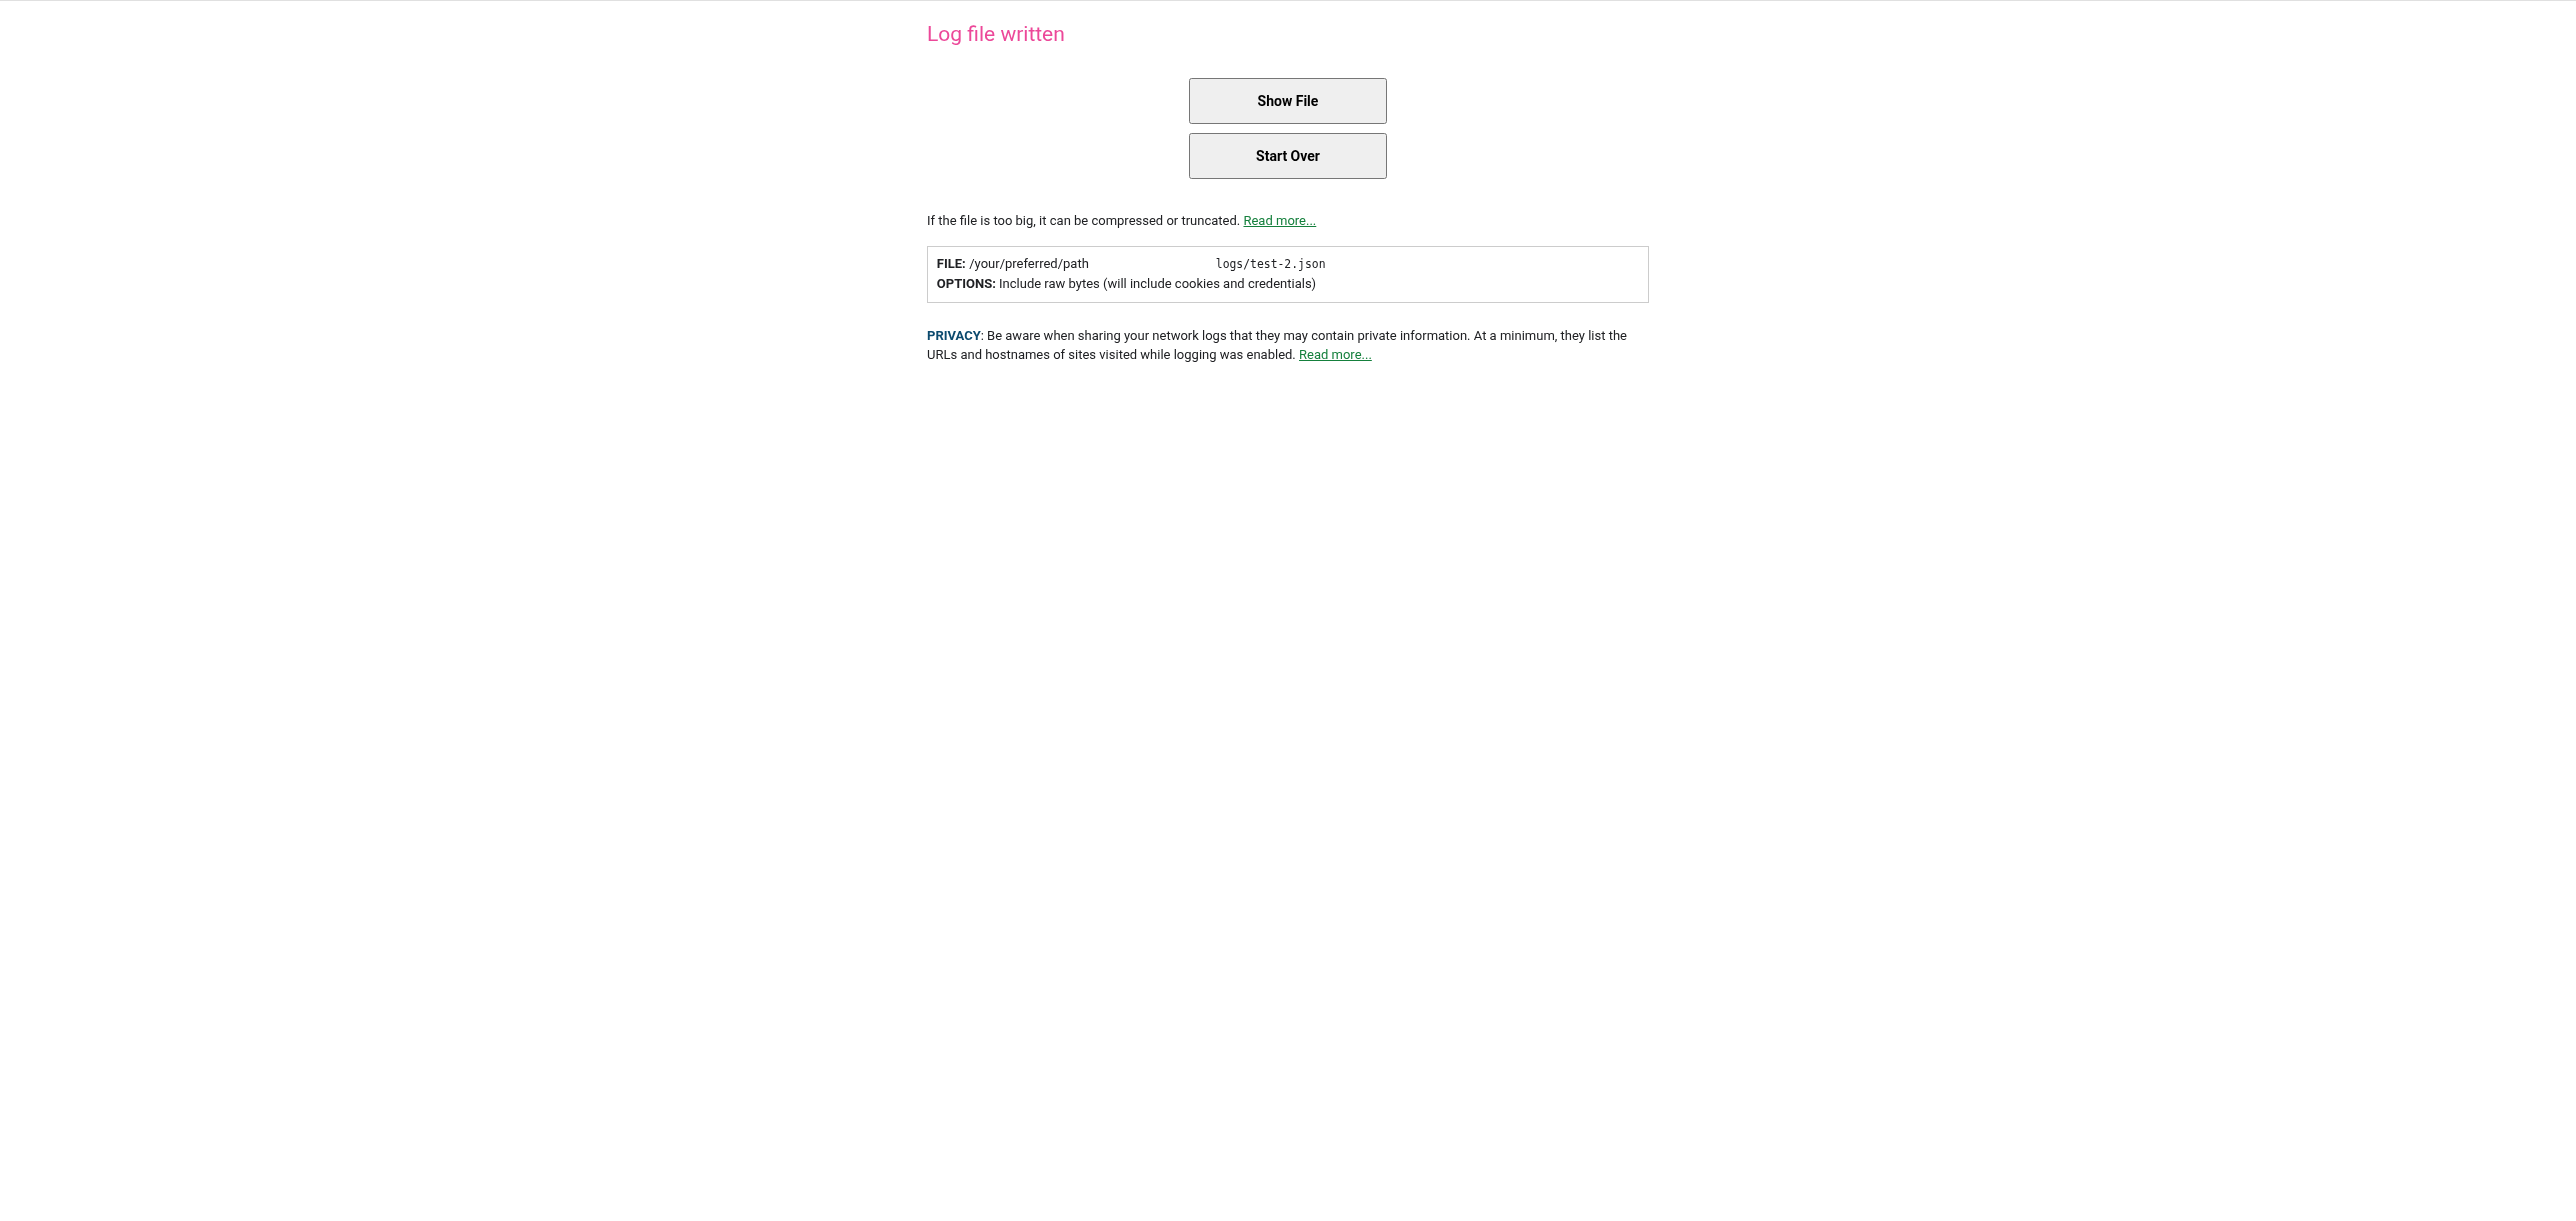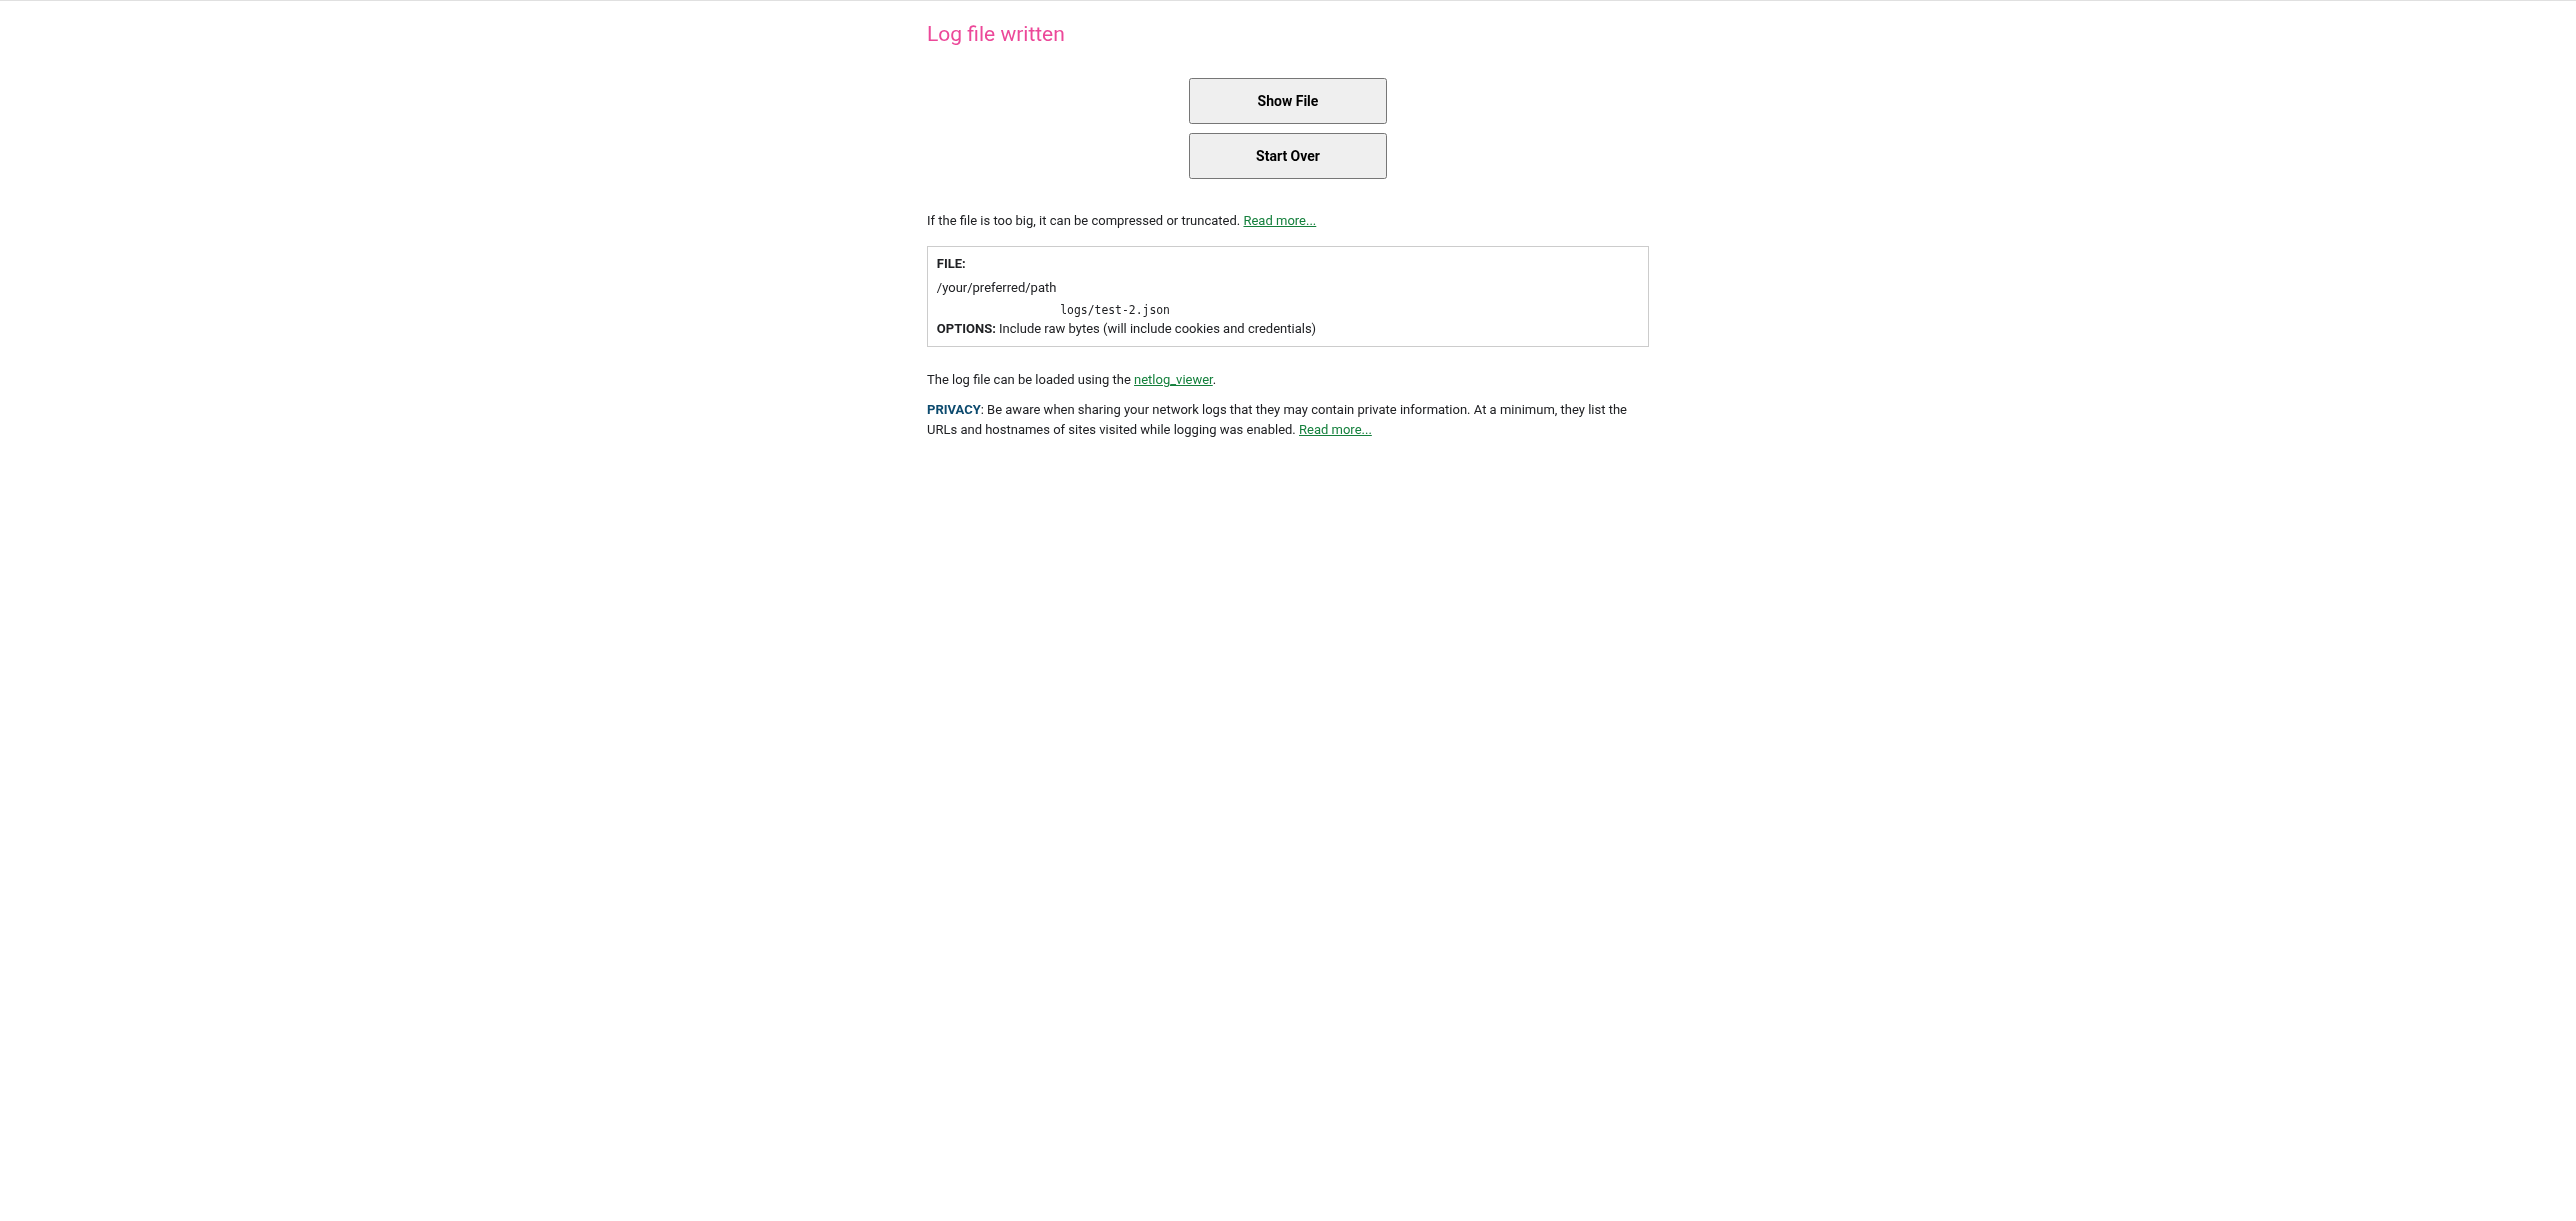--- a/index.html
+++ b/index.html
@@ -59,21 +59,20 @@
     .info-box {
       border: 0.9px solid #cccccc;
       padding: 7px 8.8px;
       margin-top: 16px;
       margin-bottom: 23px;
       font-size: 13px;
       line-height: 1.55;
     }
     .info-row {
       display: block;
-      flex-direction: column;
     }
     .info-label {
       font-weight: 700;
     }
     .file-row {
       display: flex;
       align-items: baseline;
       gap: 3.5px;
     }
     .file-mono {
@@ -116,22 +115,19 @@
     <div class="info-row file-row">
       <span class="info-label">FILE:</span>
         <span> /your/preferred/path</span>
         <span class="file-mono">                  logs/test-2.json</span>
     </div>
     <div class="info-row">
       <span class="info-label">OPTIONS:</span><span> Include raw bytes (will include cookies and credentials)</span>
     </div>
   </div>
 
-  <p class="body-text viewer-para">
-    <span>The log file can be loaded using the </span><a class="inline-link">netlog_viewer</a><span>.</span>
-  </p>
 
   <p class="privacy-para">
     <span class="privacy-label">PRIVACY</span><span>: Be aware when sharing your network logs that they may contain private information. At a minimum, they list the URLs and hostnames of sites visited while logging was enabled. </span><a class="inline-link">Read more...</a>
   </p>
 
 </div>
 
 
 </body></html>

